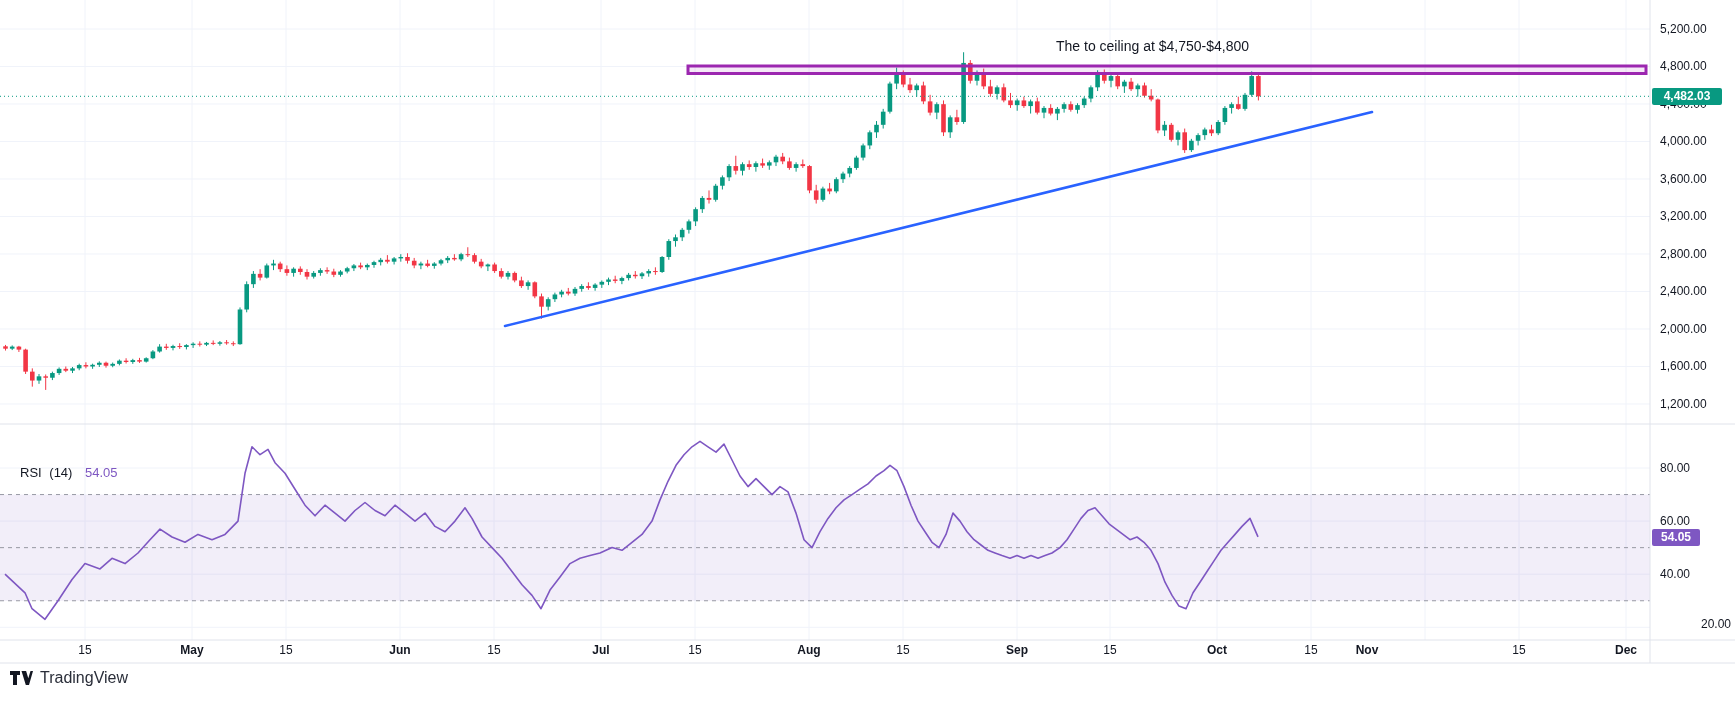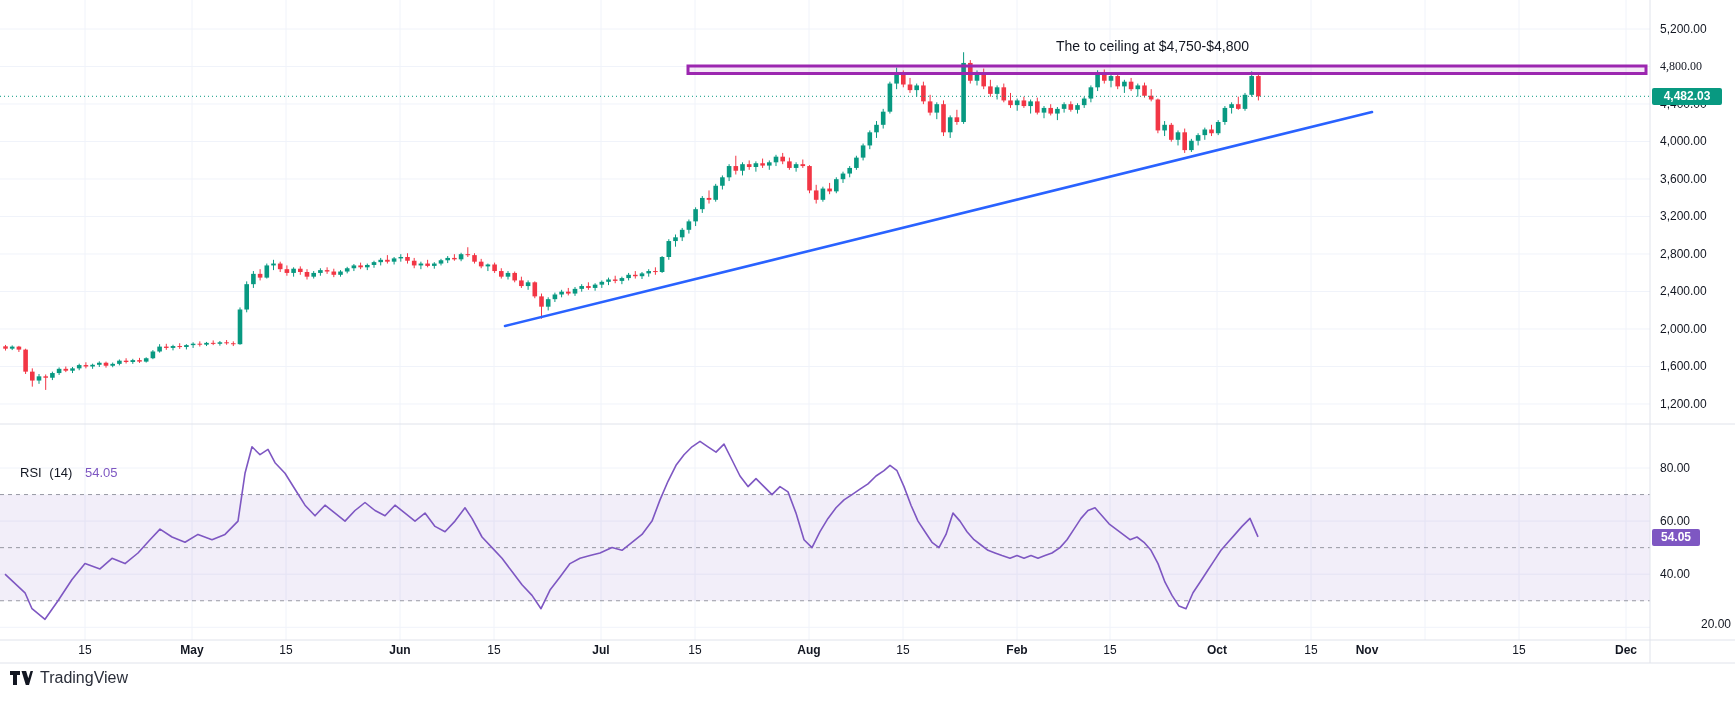--- a/index.html
+++ b/index.html
@@ -454,21 +454,21 @@
   <div class="overlay annotation" style="left:1056px;top:38px;">The to ceiling at $4,750-$4,800</div>
 
   <div class="overlay rsi-title">
     <span>RSI</span>
     <span class="params">(14)</span>
     <span class="value">54.05</span>
   </div>
 
   <div id="price-axis">
       <div class="axis-label" style="top: 29px;">5,200.00</div>
-      <div class="axis-label" style="top: 66.4988px; font-family: Liberation Serif, serif;">4,800.00</div>
+      <div class="axis-label" style="top: 66.4988px;">4,800.00</div>
       <div class="axis-label" style="top: 103.998px;">4,400.00</div>
       <div class="axis-label" style="top: 141.496px;">4,000.00</div>
       <div class="axis-label" style="top: 178.995px;">3,600.00</div>
       <div class="axis-label" style="top: 216.494px;">3,200.00</div>
       <div class="axis-label" style="top: 253.993px;">2,800.00</div>
       <div class="axis-label" style="top: 291.492px;">2,400.00</div>
       <div class="axis-label" style="top: 328.991px;">2,000.00</div>
       <div class="axis-label" style="top: 366.489px;">1,600.00</div>
       <div class="axis-label" style="top: 403.988px;">1,200.00</div>
     </div>
@@ -481,21 +481,21 @@
   <div id="time-axis">
       <div class="time-label" style="left: 85px;">15</div>
       <div class="time-label bold" style="left: 192px;">May</div>
       <div class="time-label" style="left: 286px;">15</div>
       <div class="time-label bold" style="left: 400px;">Jun</div>
       <div class="time-label" style="left: 494px;">15</div>
       <div class="time-label bold" style="left: 601px;">Jul</div>
       <div class="time-label" style="left: 695px;">15</div>
       <div class="time-label bold" style="left: 809px;">Aug</div>
       <div class="time-label" style="left: 903px;">15</div>
-      <div class="time-label bold" style="left: 1017px;">Feb</div>
+      <div class="time-label bold" style="left: 1017px;">Sep</div>
       <div class="time-label" style="left: 1110px;">15</div>
       <div class="time-label bold" style="left: 1217px;">Oct</div>
       <div class="time-label" style="left: 1311px;">15</div>
       <div class="time-label bold" style="left: 1347px; padding-left: 40px;">Nov</div>
       <div class="time-label" style="left: 1519px;">15</div>
       <div class="time-label bold" style="left: 1626px;">Dec</div>
     </div>
 
   <div class="badge" style="top:88px;background:#089981;min-width:58px;text-align:center;">4,482.03</div>
 

